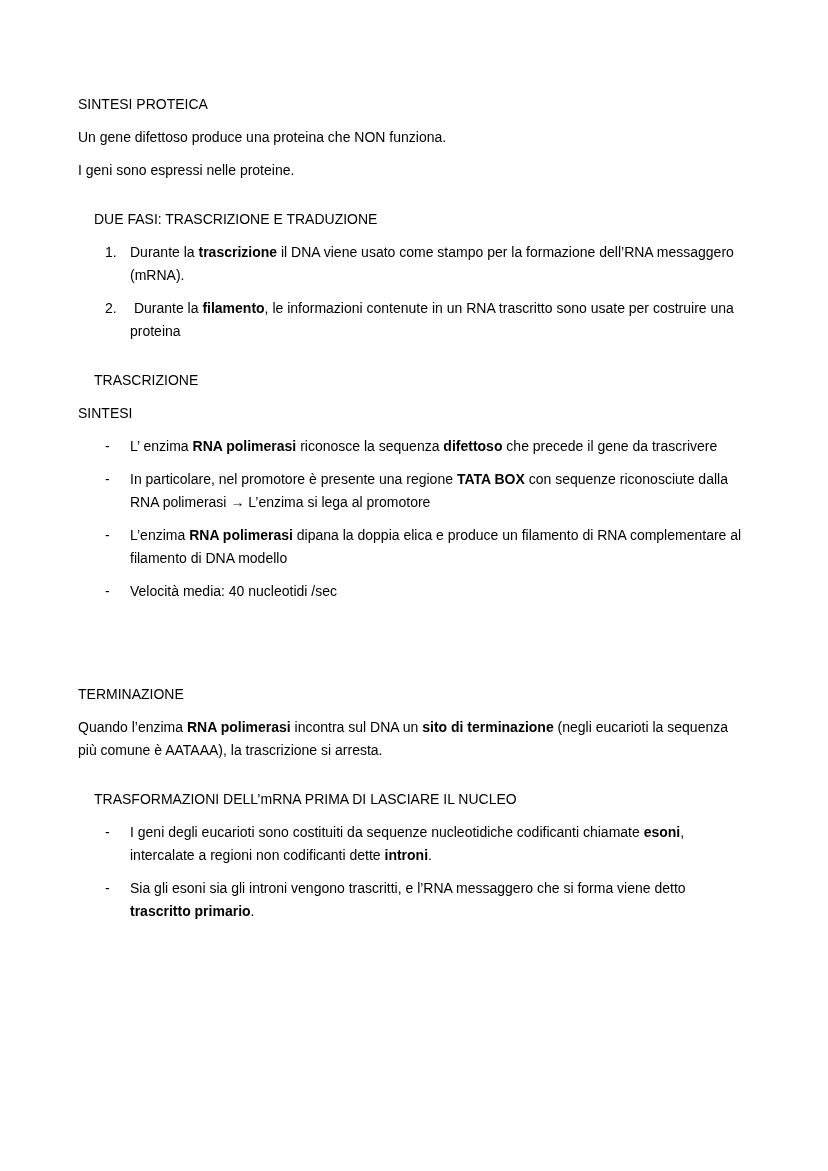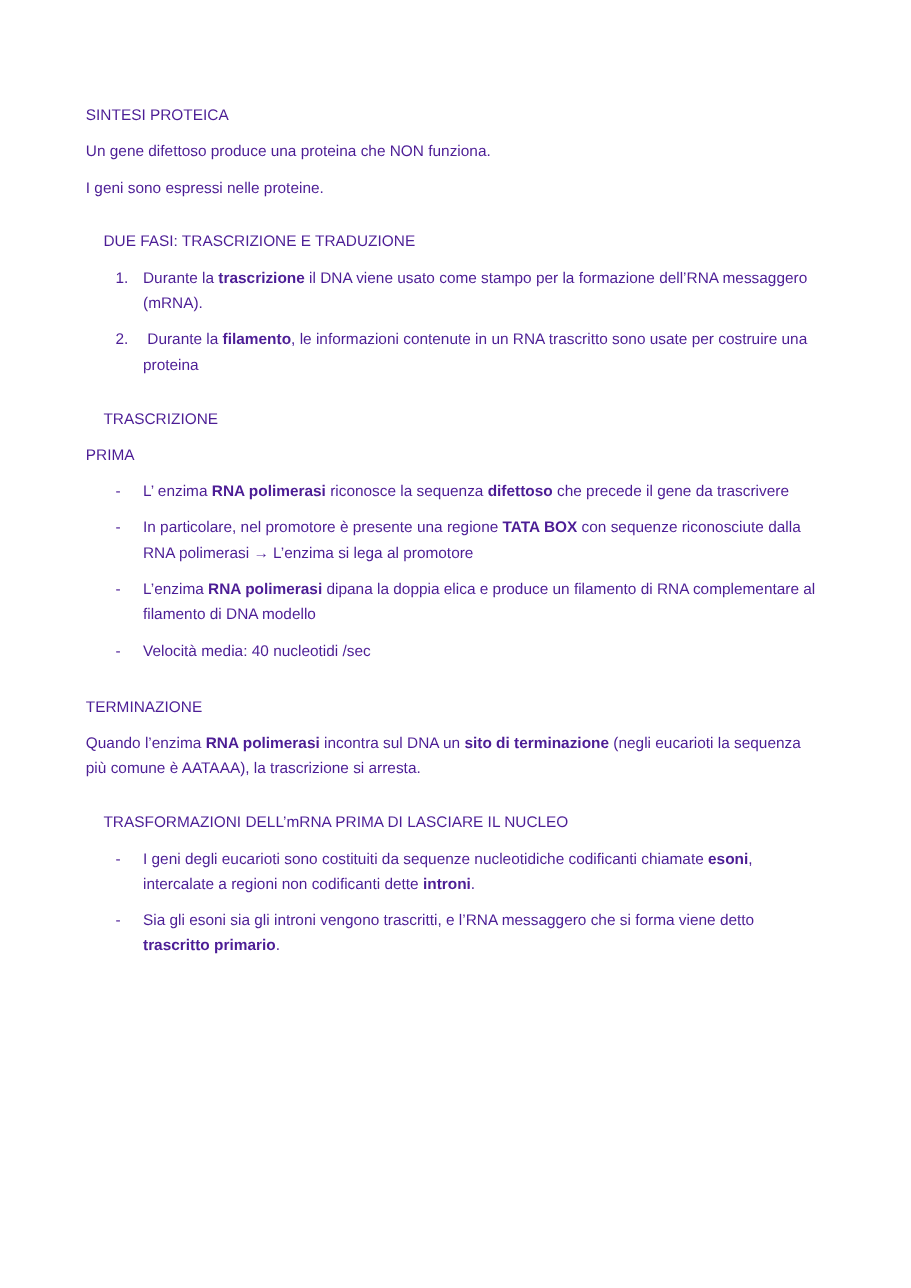--- a/index.html
+++ b/index.html
@@ -5,50 +5,50 @@
   html,body { margin:0; padding:0; background:#ffffff; }
   .page {
     position:relative;
     width:828px; height:1171px;
     box-sizing:border-box;
     padding:93px 78px 0 78px;
     background:#ffffff;
     font-family:"Liberation Sans", sans-serif;
     font-size:14px;
     line-height:23px;
-    color:#4c1d95;
+    color:#000000;
     overflow:hidden;
   }
   .blk { margin:0 0 10px 0; white-space:pre-wrap; }
   .li  { position:relative; padding-left:52px; }
   .marker { position:absolute; left:27px; top:0; }
   .b   { font-weight:bold; }
   .gap-lg { margin-top:26px;margin-left:16px; }
-  .gap-xl { margin-top:28px; }
+  .gap-xl { margin-top:80px; }
 </style>
 </head>
 <body>
 
 <div class="page">
 
   <p class="blk">SINTESI PROTEICA</p>
 
   <p class="blk">Un gene difettoso produce una proteina che NON funziona.</p>
 
   <p class="blk">I geni sono espressi nelle proteine.</p>
 
   <p class="blk gap-lg">DUE FASI: TRASCRIZIONE E TRADUZIONE</p>
 
   <div class="blk li"><span class="marker">1.</span><span>Durante la </span><span class="b">trascrizione</span><span> il DNA viene usato come stampo per la formazione dell’RNA messaggero (mRNA).</span></div>
 
   <div class="blk li"><span class="marker">2.</span><span> Durante la </span><span class="b">filamento</span><span>, le informazioni contenute in un RNA trascritto sono usate per costruire una proteina</span></div>
 
   <p class="blk gap-lg">TRASCRIZIONE</p>
 
-  <p class="blk">PRIMA</p>
+  <p class="blk">SINTESI</p>
 
   <div class="blk li"><span class="marker">-</span><span>L’ enzima </span><span class="b">RNA polimerasi</span><span> riconosce la sequenza </span><span class="b">difettoso</span><span> che precede il gene da trascrivere</span></div>
 
   <div class="blk li"><span class="marker">-</span><span>In particolare, nel promotore è presente una regione </span><span class="b">TATA BOX</span><span> con sequenze riconosciute dalla RNA polimerasi </span><span class="b">→</span><span> L’enzima si lega al promotore</span></div>
 
 
   <div class="blk li"><span class="marker">-</span><span>L’enzima </span><span class="b">RNA polimerasi</span><span> dipana la doppia elica e produce un filamento di RNA complementare al filamento di DNA modello</span></div>
 
   <div class="blk li"><span class="marker">-</span><span>Velocità media: 40 nucleotidi /sec</span></div>
 

